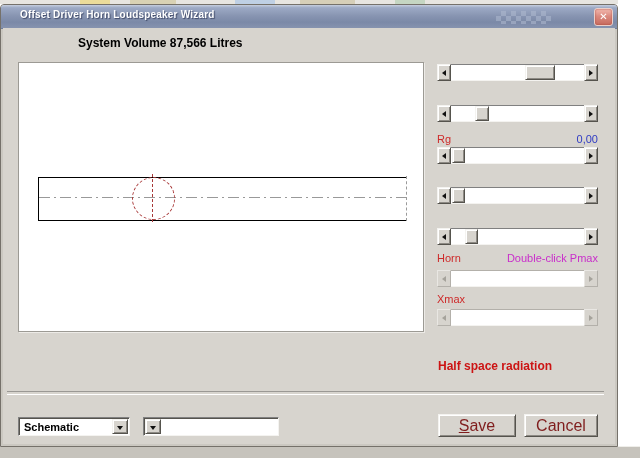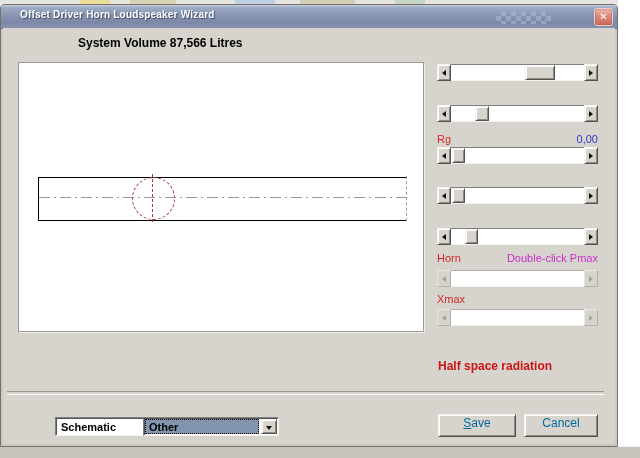--- a/index.html
+++ b/index.html
@@ -79,24 +79,24 @@
          box-shadow:inset 1px 1px 0 #55534D;box-sizing:border-box;}
   .combo-field{flex:1;display:flex;align-items:center;padding-left:4px;font-size:11px;font-weight:bold;color:#000;
                margin:1px;white-space:nowrap;overflow:hidden;}
   .combo.selected .combo-field{background:#8394AE;outline:1px dotted #000;outline-offset:-1px;}
   .combo-btn{width:16px;margin:1px;background:#D7D4CE;flex:0 0 16px;
              border:1px solid;border-color:#F4F3F0 #55534D #55534D #F4F3F0;
              box-shadow:inset 1px 1px 0 #FFFFFF,inset -1px -1px 0 #8D8A84;
              display:flex;align-items:center;justify-content:center;box-sizing:border-box;}
 
   
-  .btn{position:absolute;height:23px;background:#D7D4CE;font-size:12px;color:#0369a1;
+  .btn{position:absolute;height:23px;background:#D7D4CE;font-size:16px;color:#7f1d1d;
        border:1px solid;border-color:#F4F3F0 #55534D #55534D #F4F3F0;
        box-shadow:inset 1px 1px 0 #FFFFFF,inset -1px -1px 0 #8D8A84;
-       display:flex;justify-content:center;box-sizing:border-box;
+       display:flex;align-items:center;justify-content:center;box-sizing:border-box;
        font-family:"Liberation Sans","DejaVu Sans",sans-serif;}
 </style>
 </head>
 <body>
 
 <div class="bg-top">
   <div class="frag" style="left:80px;width:30px;background:#EBDC9A;"></div>
   <div class="frag" style="left:130px;width:46px;background:#D9D2B4;"></div>
   <div class="frag" style="left:235px;width:40px;background:#BFD0E4;"></div>
   <div class="frag" style="left:300px;width:55px;background:#D6CFB8;"></div>
@@ -222,29 +222,28 @@
       </div>
       <div class="sbtn">
           <span class="tri-r"></span>
         </div>
     </div>
 
     <div class="note">Half space radiation</div>
 
     <div class="divider"></div>
 
-    <div class="combo" style="left:15px;top:389px;width:112px;margin-left:37px;">
+    <div class="combo" style="left:15px;top:389px;width:112px;">
       <div class="combo-field">Schematic</div>
       <div class="combo-btn">
           <span class="tri-d"></span>
         </div>
     </div>
 
     <div class="combo selected" style="left:140px;top:389px;width:136px;">
-      <div class="combo-field">Other</div>
       <div class="combo-btn">
           <span class="tri-d"></span>
         </div>
     </div>
 
     <button class="btn" style="left:435px;top:386px;width:78px;">
       <span><u>S</u><span>ave</span></span>
     </button>
     <button class="btn" style="left:521px;top:386px;width:74px;">
       <span>Cancel</span>

